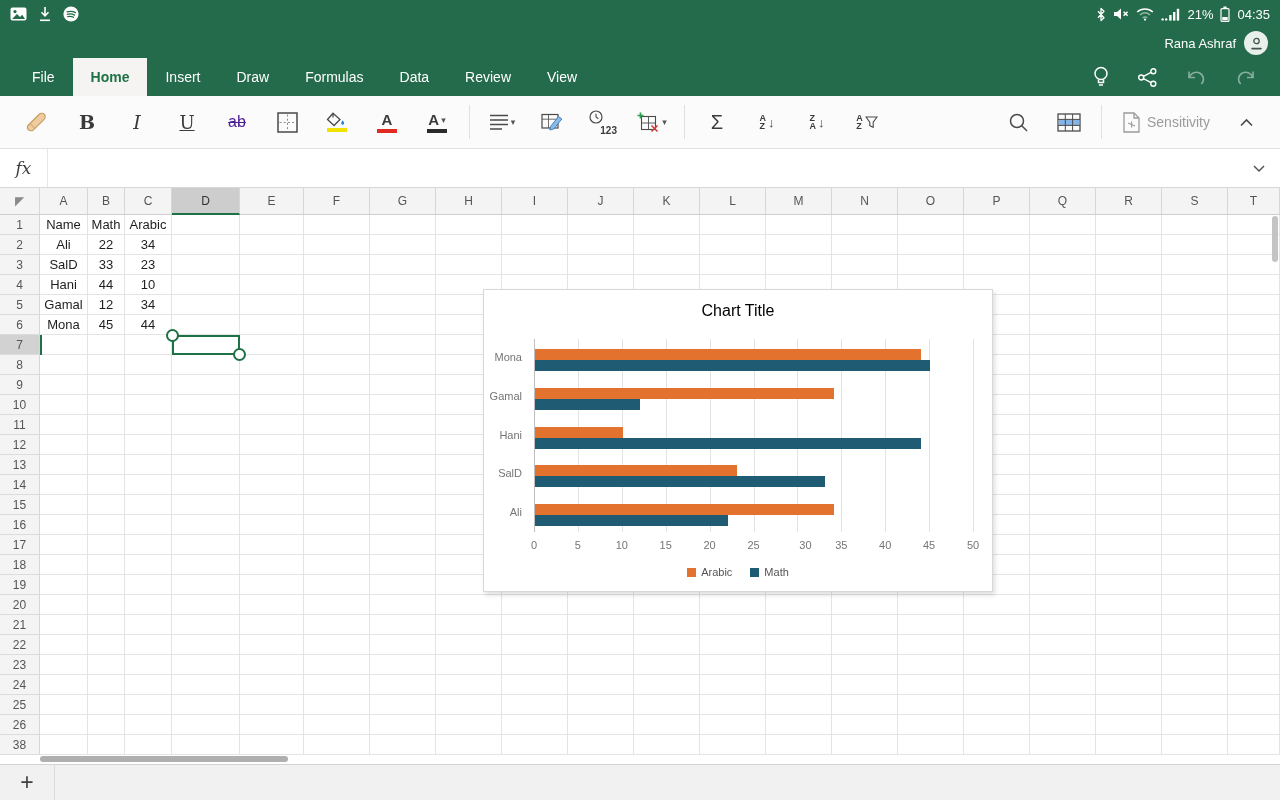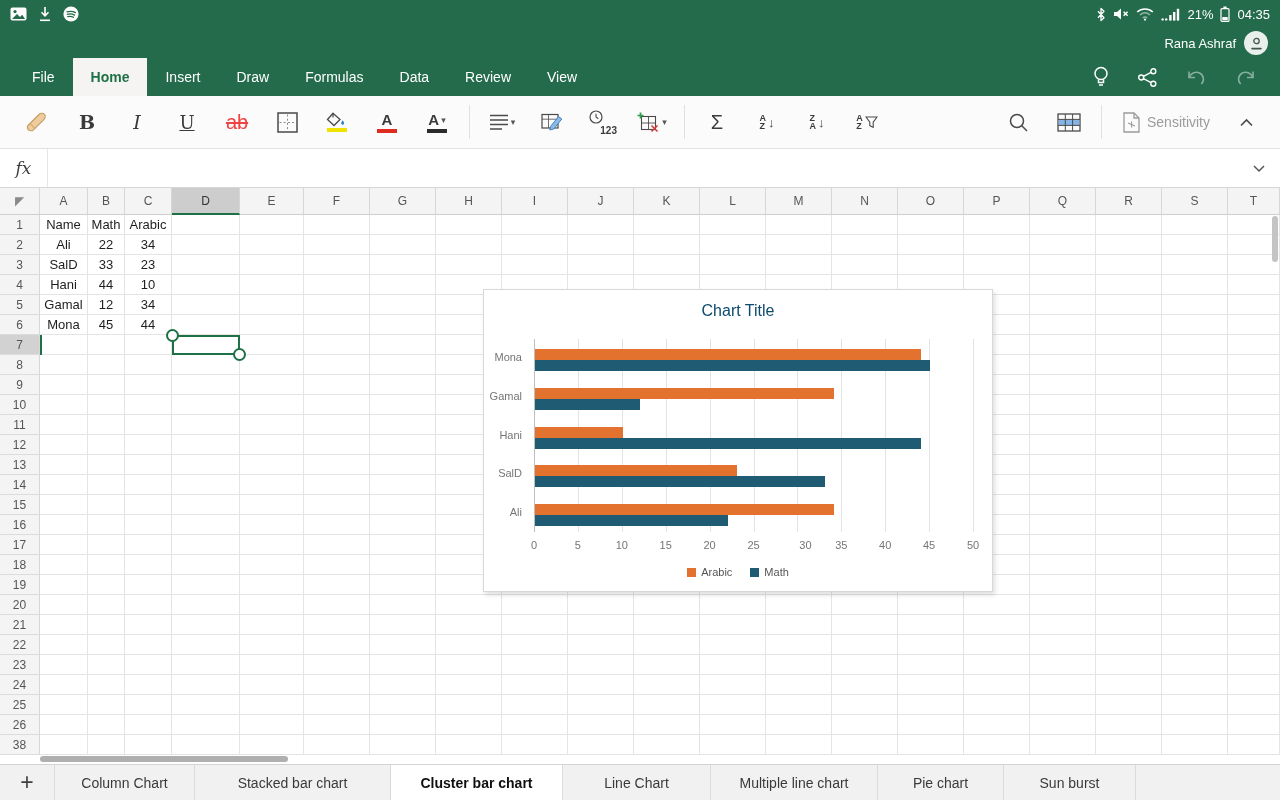--- a/index.html
+++ b/index.html
@@ -17,21 +17,21 @@
 .menu-tab.active{background:#F5F4F2;color:#1E7145;font-weight:bold;}
 .menu-right{margin-left:auto;display:flex;align-items:center;gap:26px;padding-right:22px;}
 .menu-right .dim{opacity:.45;}
 
 .toolbar{height:53px;background:#FBFBFB;border-bottom:1px solid #E2E2E2;display:flex;align-items:center;padding:0 12px;}
 .tb-item{width:50px;height:46px;display:flex;flex-direction:column;align-items:center;justify-content:center;color:#3B3B3B;cursor:pointer;position:relative;}
 .tb-sep{width:1px;height:34px;background:#E0E0E0;margin:0 7px;flex:0 0 1px;}
 .glyph-b{font-family:"DejaVu Serif",serif;font-weight:bold;font-size:19px;}
 .glyph-i{font-family:"DejaVu Serif",serif;font-style:italic;font-size:19px;}
 .glyph-u{font-family:"DejaVu Serif",serif;font-size:18px;text-decoration:underline;}
-.glyph-ab{font-size:20px;text-decoration:line-through;color:#ef4444;}
+.glyph-ab{font-size:16px;text-decoration:line-through;color:#4c1d95;}
 .colorbar{width:20px;height:4px;margin-top:1px;}
 .caret{font-size:9px;color:#555;margin-left:2px;}
 .tb-right{margin-left:auto;display:flex;align-items:center;}
 .sensitivity{display:flex;align-items:center;gap:7px;color:#9B9B9B;font-size:14px;padding:0 14px;}
 .sum{font-size:20px;}
 .sortcol{display:flex;flex-direction:column;line-height:8px;font-size:9px;font-weight:bold;}
 .sortrow{display:flex;align-items:center;gap:2px;}
 .arrow-dn{font-size:13px;color:#444;}
 .num123{font-size:10px;font-weight:bold;position:absolute;right:10px;bottom:8px;}
 
@@ -49,21 +49,21 @@
 .g-row{display:flex;height:20px;}
 .row-h{width:40px;background:#F4F4F4;border-right:1px solid #D7D7D7;border-bottom:1px solid #DCDCDC;display:flex;align-items:center;justify-content:center;font-size:12px;color:#555;flex:0 0 40px;}
 .row-h.sel{background:#D2D2D2;}
 .g-cell{border-right:1px solid #E4E4E4;border-bottom:1px solid #E4E4E4;display:flex;align-items:center;justify-content:center;font-size:13px;color:#1E1E1E;flex:0 0 auto;overflow:hidden;}
 
 #sel-box{position:absolute;border:2px solid #1E7145;background:transparent;z-index:20;}
 .handle{position:absolute;width:13px;height:13px;border-radius:50%;background:#fff;border:2px solid #1E7145;}
 #cell-cursor{position:absolute;width:2px;background:#1E7145;z-index:19;}
 
 #chart{position:absolute;left:483px;top:101px;width:510px;height:303px;background:#fff;border:1px solid #D8D8D8;box-shadow:2px 3px 5px rgba(0,0,0,.13);z-index:10;}
-#chart .c-title{position:absolute;top:12px;left:0;right:0;text-align:center;font-size:16px;color:#0c4a6e;}
+#chart .c-title{position:absolute;top:12px;left:0;right:0;text-align:center;font-size:16px;color:#000000;}
 .gridline{position:absolute;width:1px;background:#E3E3E3;}
 .axisline{position:absolute;width:1px;background:#BFBFBF;}
 .bar{position:absolute;height:11px;}
 .cat-label{position:absolute;font-size:11px;color:#757575;text-align:right;}
 .tick-label{position:absolute;font-size:11px;color:#757575;text-align:center;width:26px;}
 .legend{position:absolute;left:0;right:0;display:flex;justify-content:center;gap:18px;align-items:center;}
 .legend-item{display:flex;align-items:center;gap:5px;font-size:11px;color:#555;}
 .legend-swatch{width:9px;height:9px;}
 
 #v-scroll{position:absolute;right:2px;top:28px;width:6px;height:46px;background:#C4C4C4;border-radius:3px;z-index:15;}
@@ -1067,22 +1067,13 @@
   </div>
   <div id="v-scroll"></div>
   <div id="h-scroll"></div>
 </div>
 
 <div id="watermark">
 </div>
 
 <div class="sheet-bar">
   <div class="add-sheet">+</div>
-  <span id="sheet-tabs" style="display:flex;align-items:stretch;">
-      <div class="sheet-tab" style="width: 140px;">Column Chart</div>
-      <div class="sheet-tab" style="width: 196px;">Stacked bar chart</div>
-      <div class="sheet-tab active" style="width: 172px;">Cluster bar chart</div>
-      <div class="sheet-tab" style="width: 148px;">Line Chart</div>
-      <div class="sheet-tab" style="width: 167px;">Multiple line chart</div>
-      <div class="sheet-tab" style="width: 126px;">Pie chart</div>
-      <div class="sheet-tab" style="width: 132px;">Sun burst</div>
-    </span>
 </div>
 
 </body></html>

